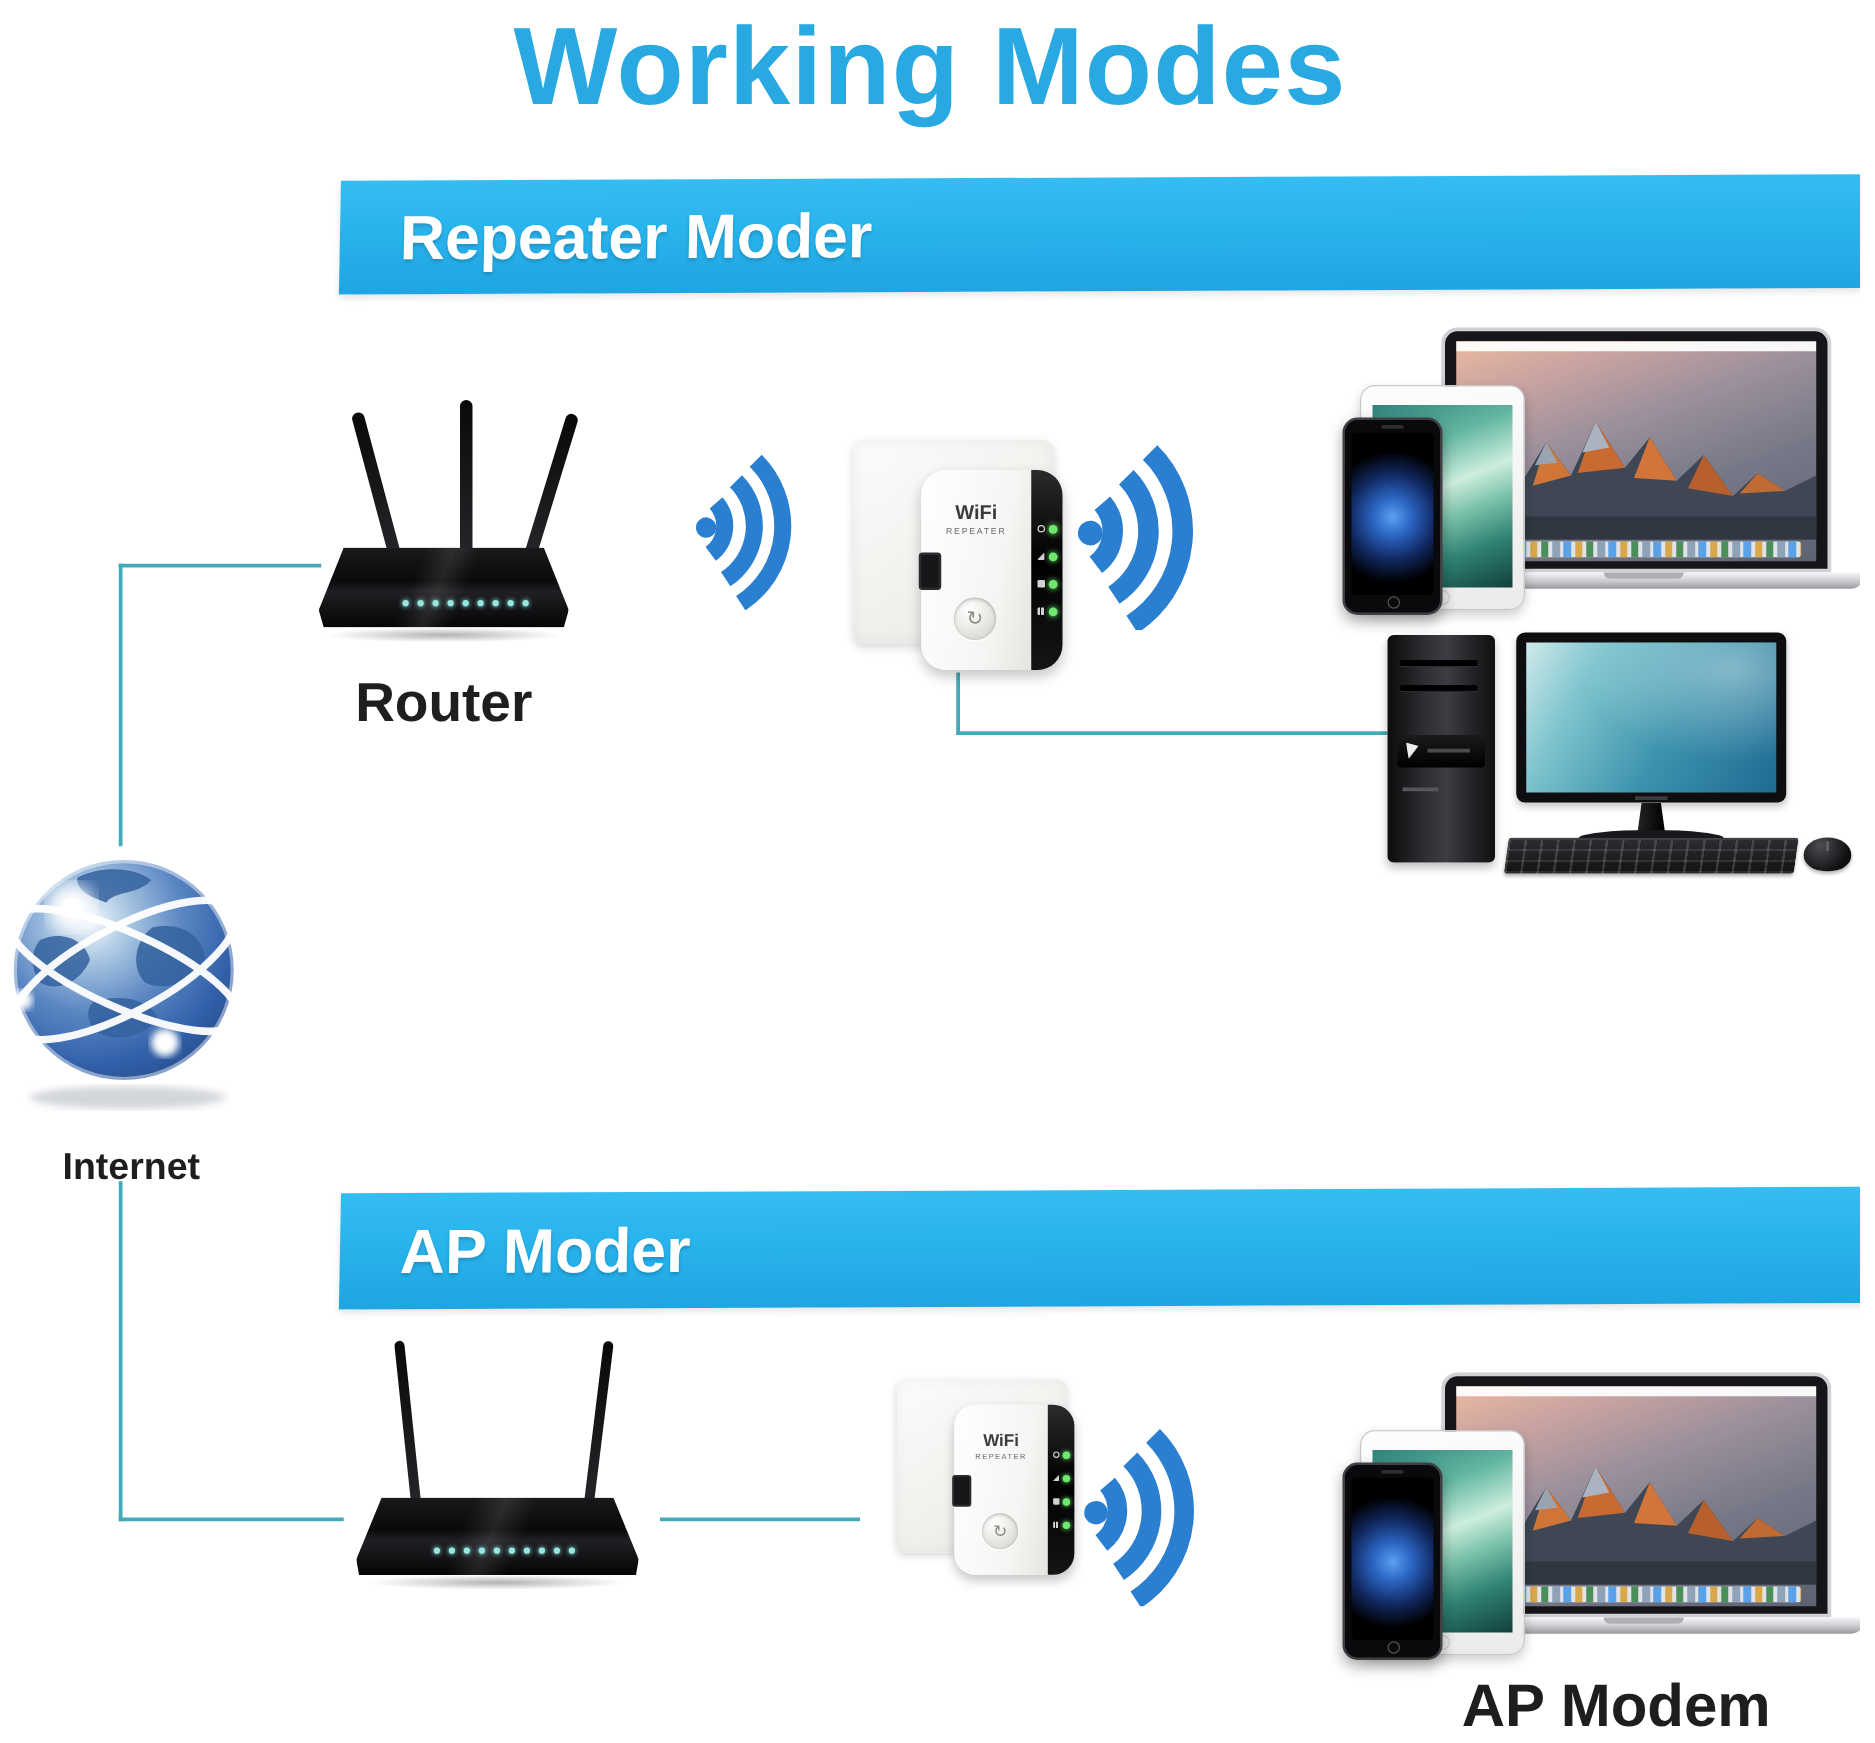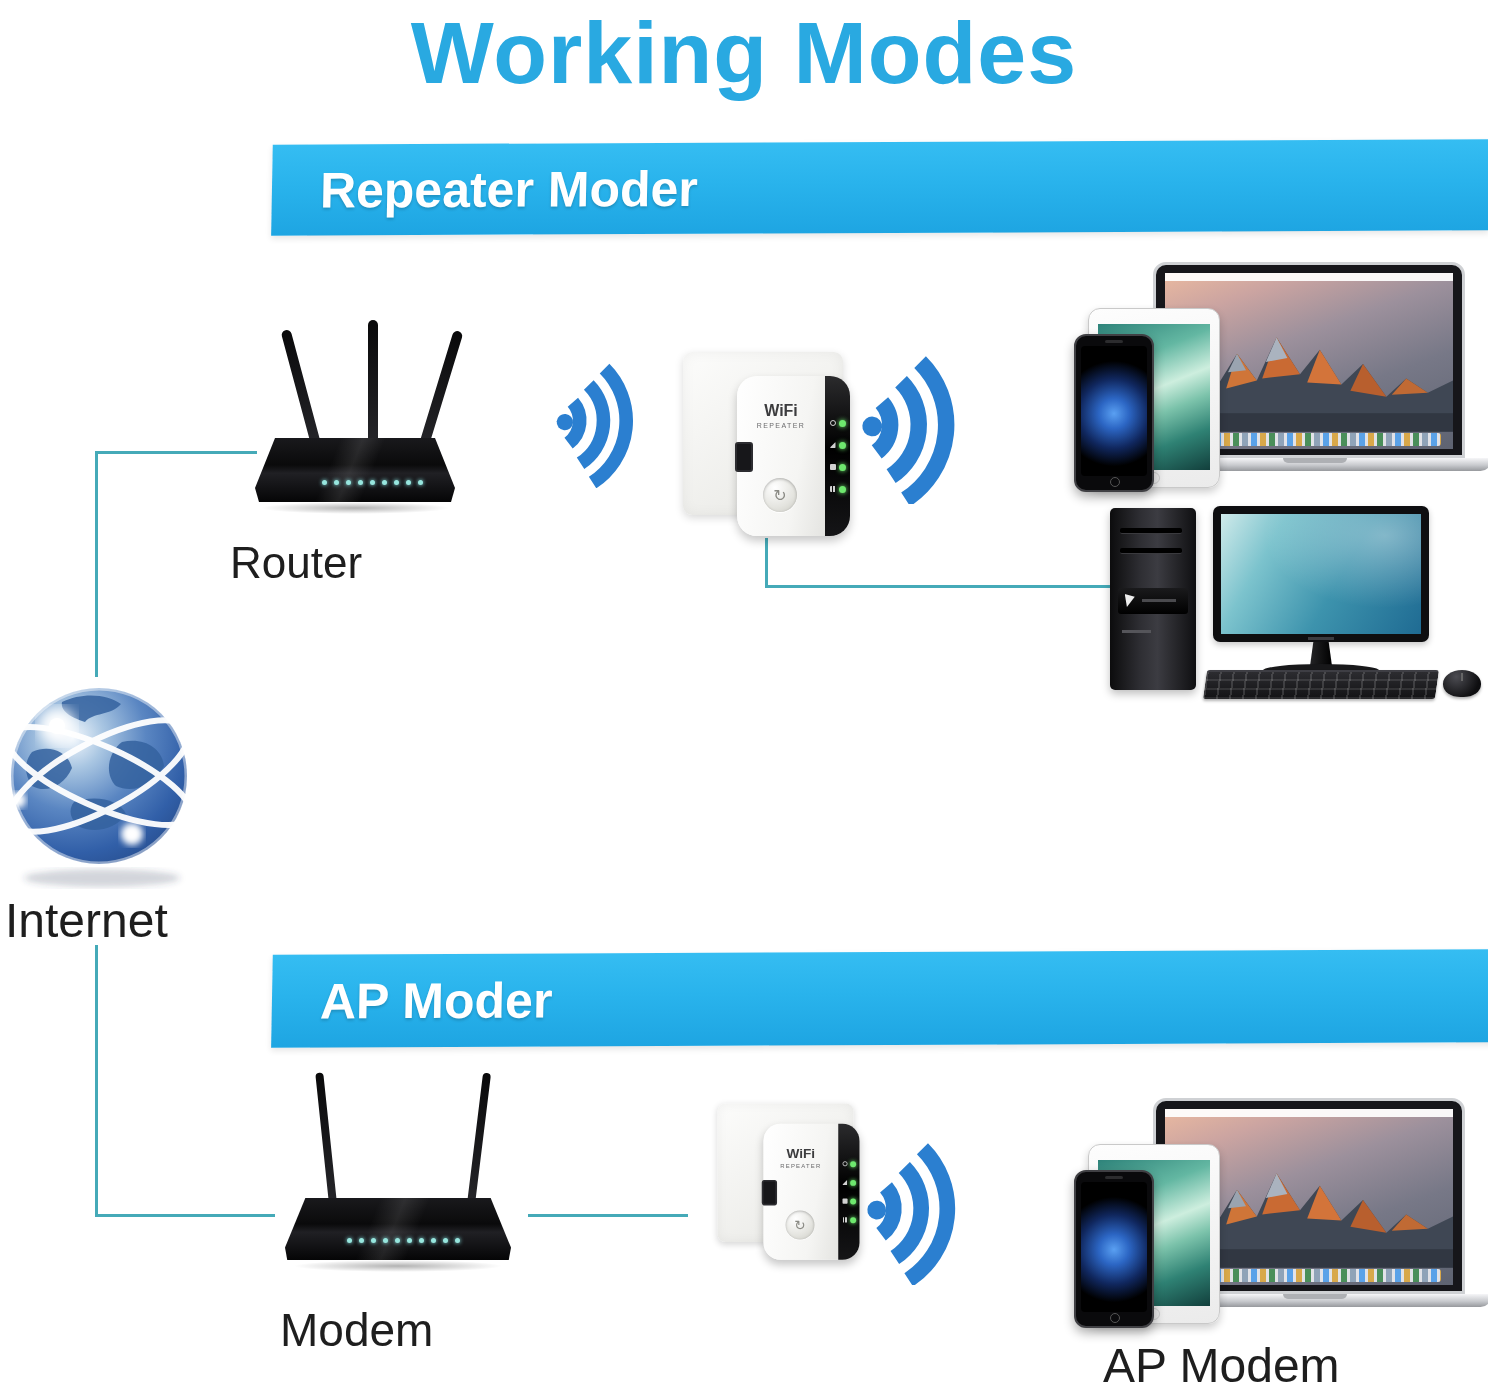--- a/index.html
+++ b/index.html
@@ -21,21 +21,21 @@
   }
   .banner .banner-label{
     color:#fff;font-weight:700;font-size:50px;padding-left:48px;
     text-shadow:0 2px 3px rgba(0,0,0,.18);
   }
   #banner-repeater{left:272px;top:142px;width:1218px;height:91px;}
   #banner-ap{left:272px;top:952px;width:1226px;height:93px;}
   
   .cline{position:absolute;background:var(--connector-teal);}
   
-  .dev-label{position:absolute;color:var(--label-text);text-align:left;font-weight:400;}
+  .dev-label{position:absolute;color:var(--label-text);text-align:center;font-weight:700;}
   
   .wave{position:absolute;color:var(--wave-blue);}
   
   .router,.modem{position:absolute;}
   .antenna{
     position:absolute;width:10px;background:linear-gradient(180deg,#09090a,#26262a);
     border-radius:5px 5px 2px 2px;transform-origin:bottom center;
   }
   .blackbody{
     position:absolute;background:linear-gradient(180deg,#19191c 0%,#0a0a0b 42%,#202024 55%,#050506 100%);
@@ -342,21 +342,21 @@
     <circle cx="97" cy="96" r="87" fill="none" stroke="rgba(255,255,255,.45)" stroke-width="3"></circle>
     <g stroke="#ffffff" stroke-width="6" fill="none" opacity="0.95">
       <ellipse cx="97" cy="96" rx="100" ry="34" transform="rotate(-28 97 96)"></ellipse>
       <ellipse cx="97" cy="96" rx="100" ry="30" transform="rotate(24 97 96)"></ellipse>
     </g>
     <circle cx="55" cy="46" r="18" fill="#ffffff" filter="url(#bl2)"></circle>
     <circle cx="55" cy="46" r="8" fill="#ffffff"></circle>
     <circle cx="16" cy="120" r="8" fill="#ffffff" filter="url(#bl)"></circle>
     <circle cx="130" cy="154" r="11" fill="#ffffff" filter="url(#bl)"></circle>
   </svg>
-  <div class="dev-label" style="left:5px;top:893px;width:200px;font-size:48px;">Internet</div>
+  <div class="dev-label" style="left:5px;top:917px;width:200px;font-size:30px;">Internet</div>
 
   <div class="banner" id="banner-ap">
     <span class="banner-label">AP Moder</span>
   </div>
 
   <div class="modem" style="left:285px;top:1072px;width:240px;height:225px;">
     <div class="antenna" style="left:44px;top:0;height:132px;width:8px;transform:rotate(-6deg);"></div>
     <div class="antenna" style="left:182px;top:0;height:132px;width:8px;transform:rotate(7deg);"></div>
     <div class="blackbody" style="left:0;top:126px;width:226px;height:62px;clip-path:polygon(9% 0,91% 0,100% 80%,99% 100%,1% 100%,0 80%);"></div>
     <div class="led-strip" style="left:62px;top:166px;">
@@ -366,21 +366,20 @@
         <i></i>
         <i></i>
         <i></i>
         <i></i>
         <i></i>
         <i></i>
         <i></i>
     </div>
     <div class="dev-shadow" style="left:8px;top:188px;width:210px;height:12px;"></div>
   </div>
-  <div class="dev-label" style="left:280px;top:1303px;width:250px;font-size:46px;">Modem</div>
 
   <div class="repeater-asm" style="left:715px;top:1100px;width:170px;height:180px;transform:scale(.85);transform-origin:top left;">
     <div class="wall-plate" style="left:3px;top:4px;width:160px;height:163px;"></div>
     <div class="rep-body" style="left:57px;top:28px;width:113px;height:160px;">
       <div class="rep-stripe">
         <span class="ledrow">
             <span class="glyph round"></span>
             <span class="led"></span>
           </span>
         <span class="ledrow">

